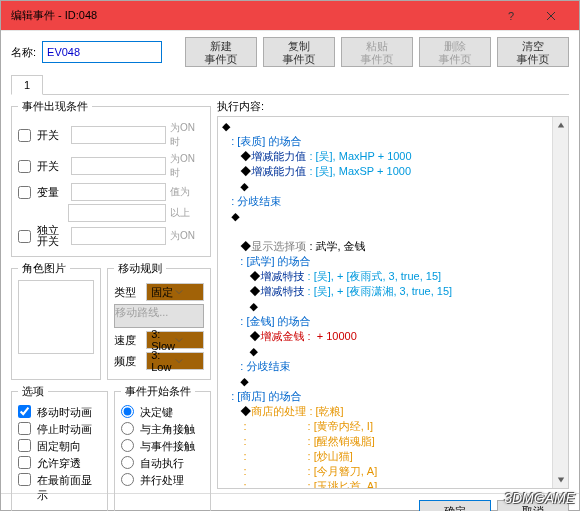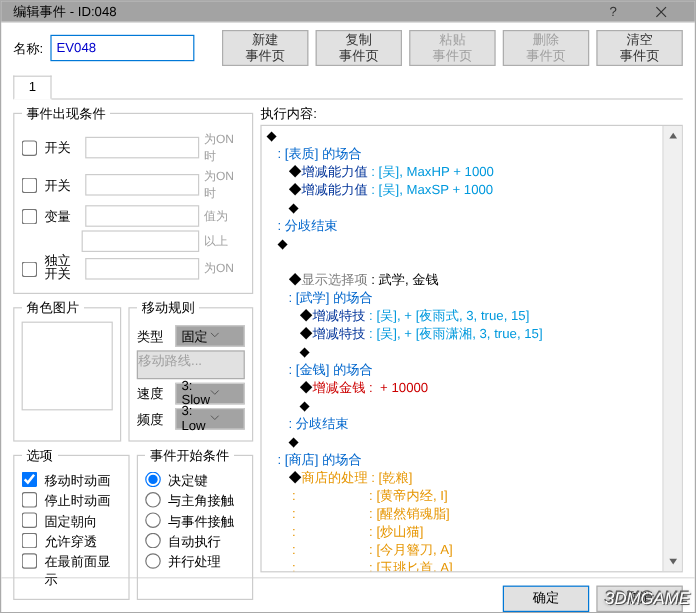--- a/index.html
+++ b/index.html
@@ -1,18 +1,18 @@
 <!DOCTYPE html>
 <html><head>
 <meta charset="utf-8">
 <style>
   * { box-sizing: border-box; font-family: "Microsoft YaHei", "SimSun", sans-serif; font-size: 11px; }
   body { margin: 0; background: #fff; }
   .window { width: 580px; height: 511px; background: #fff; border: 1px solid #aaa; position: relative; }
-  .titlebar { height: 18px; background: #a3a3a3; border-bottom: 1px solid #e5e5e5; display: flex; align-items: center; padding: 0 8px 0 10px; }
+  .titlebar { height: 30px; background: #ef4444; border-bottom: 1px solid #e5e5e5; display: flex; align-items: center; padding: 0 8px 0 10px; }
   .titlebar .title { flex: 1; color: #000; }
   .titlebar .winbtn { width: 40px; height: 30px; display: flex; align-items: center; justify-content: center; color: #333; }
   .winbtn svg { width: 10px; height: 10px; stroke: #333; stroke-width: 1; fill: none; }
 
   .body { padding: 6px 10px 4px 10px; }
 
   .row-top { display: flex; align-items: center; gap: 6px; }
   .lbl { color: #000; }
   .name-input { width: 120px; height: 22px; border: 1px solid #0078d7; padding: 0 4px; color: #0000cc; background:#fff; }
   .name-input::selection{ background:#0078d7; color:#fff;}
@@ -35,21 +35,21 @@
   .cond-row .op { width: 34px; color: #a0a0a0; font-size:10px; }
   .cond-row .lab{ width:30px;}
 
   .tworow { display: flex; gap: 6px; }
   .graphic { flex:1; }
   .move { flex:1; }
   .graphic .thumb { width: 100%; height: 74px; border: 1px solid #ccc; background: #fff; }
 
   .mv-row { display:flex; align-items:center; gap:4px; margin:3px 0;}
   .mv-row .lab{ width:28px; color:#000;}
-  .combo { flex:1; height:18px; border:1px solid #ccc; background:#a3a3a3; display:flex; align-items:center; justify-content:space-between; padding:0 20px 0 4px;}
+  .combo { flex:1; height:18px; border:1px solid #ccc; background:#a16207; display:flex; align-items:center; justify-content:space-between; padding:0 20px 0 4px;}
   .combo .arr svg{ width:8px;height:8px;}
   .routebtn{ width:100%; height:24px; border:1px solid #adadad; background:#e1e1e1; color:#a0a0a0; margin:3px 0;}
 
   .opt-row{ display:flex; align-items:flex-start; gap:4px; margin:2px 0;}
   .opt-row input{ margin:0 2px 0 0;}
 
   .exec-label{ margin-bottom:2px;}
   .exec { flex:1; border:1px solid #ccc; background:#fff; padding:2px 0 2px 4px; overflow:hidden; position:relative;}
   .exec .scroll{ position:absolute; right:0; top:0; bottom:0; width:16px; background:#f0f0f0; border-left:1px solid #ddd;}
   .exec .scroll .sbtn{height:16px; display:flex;align-items:center;justify-content:center;}

